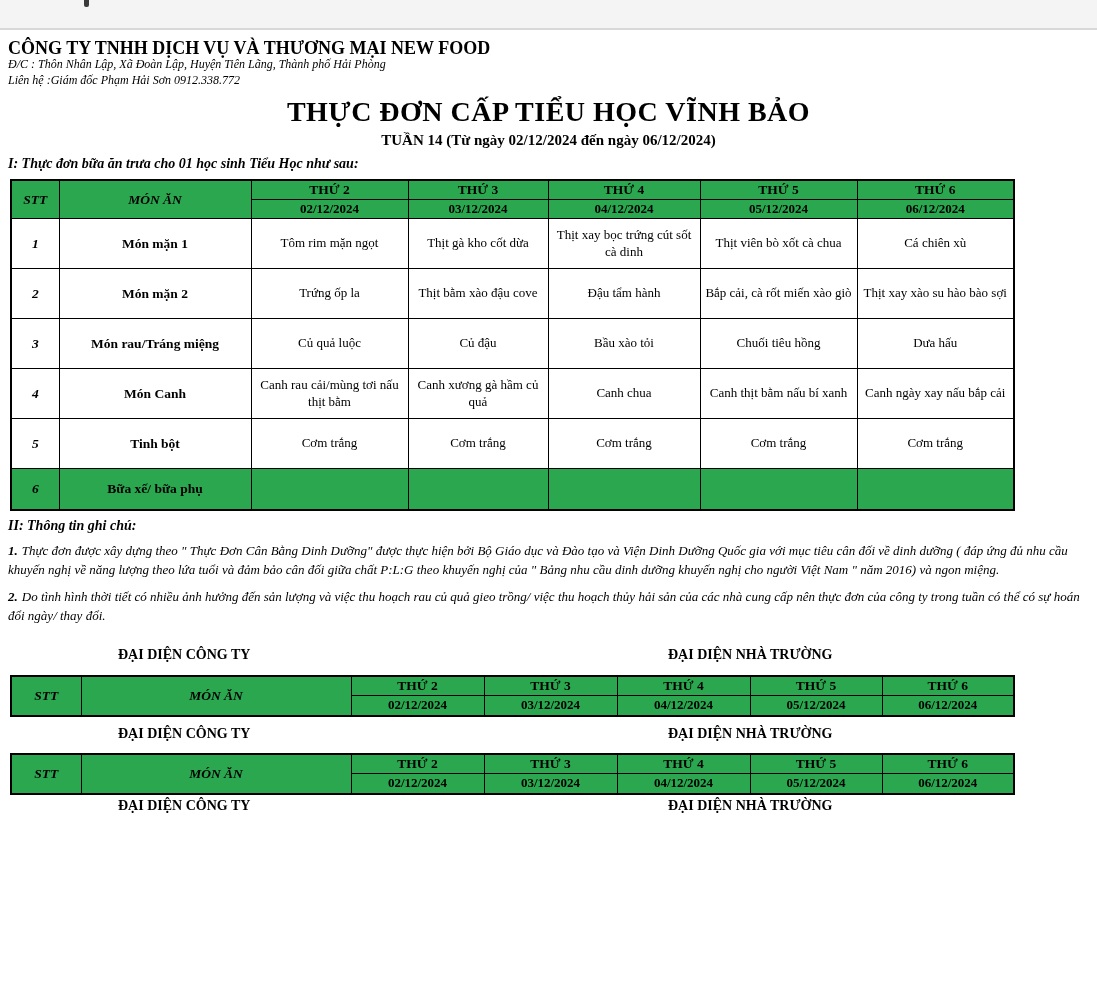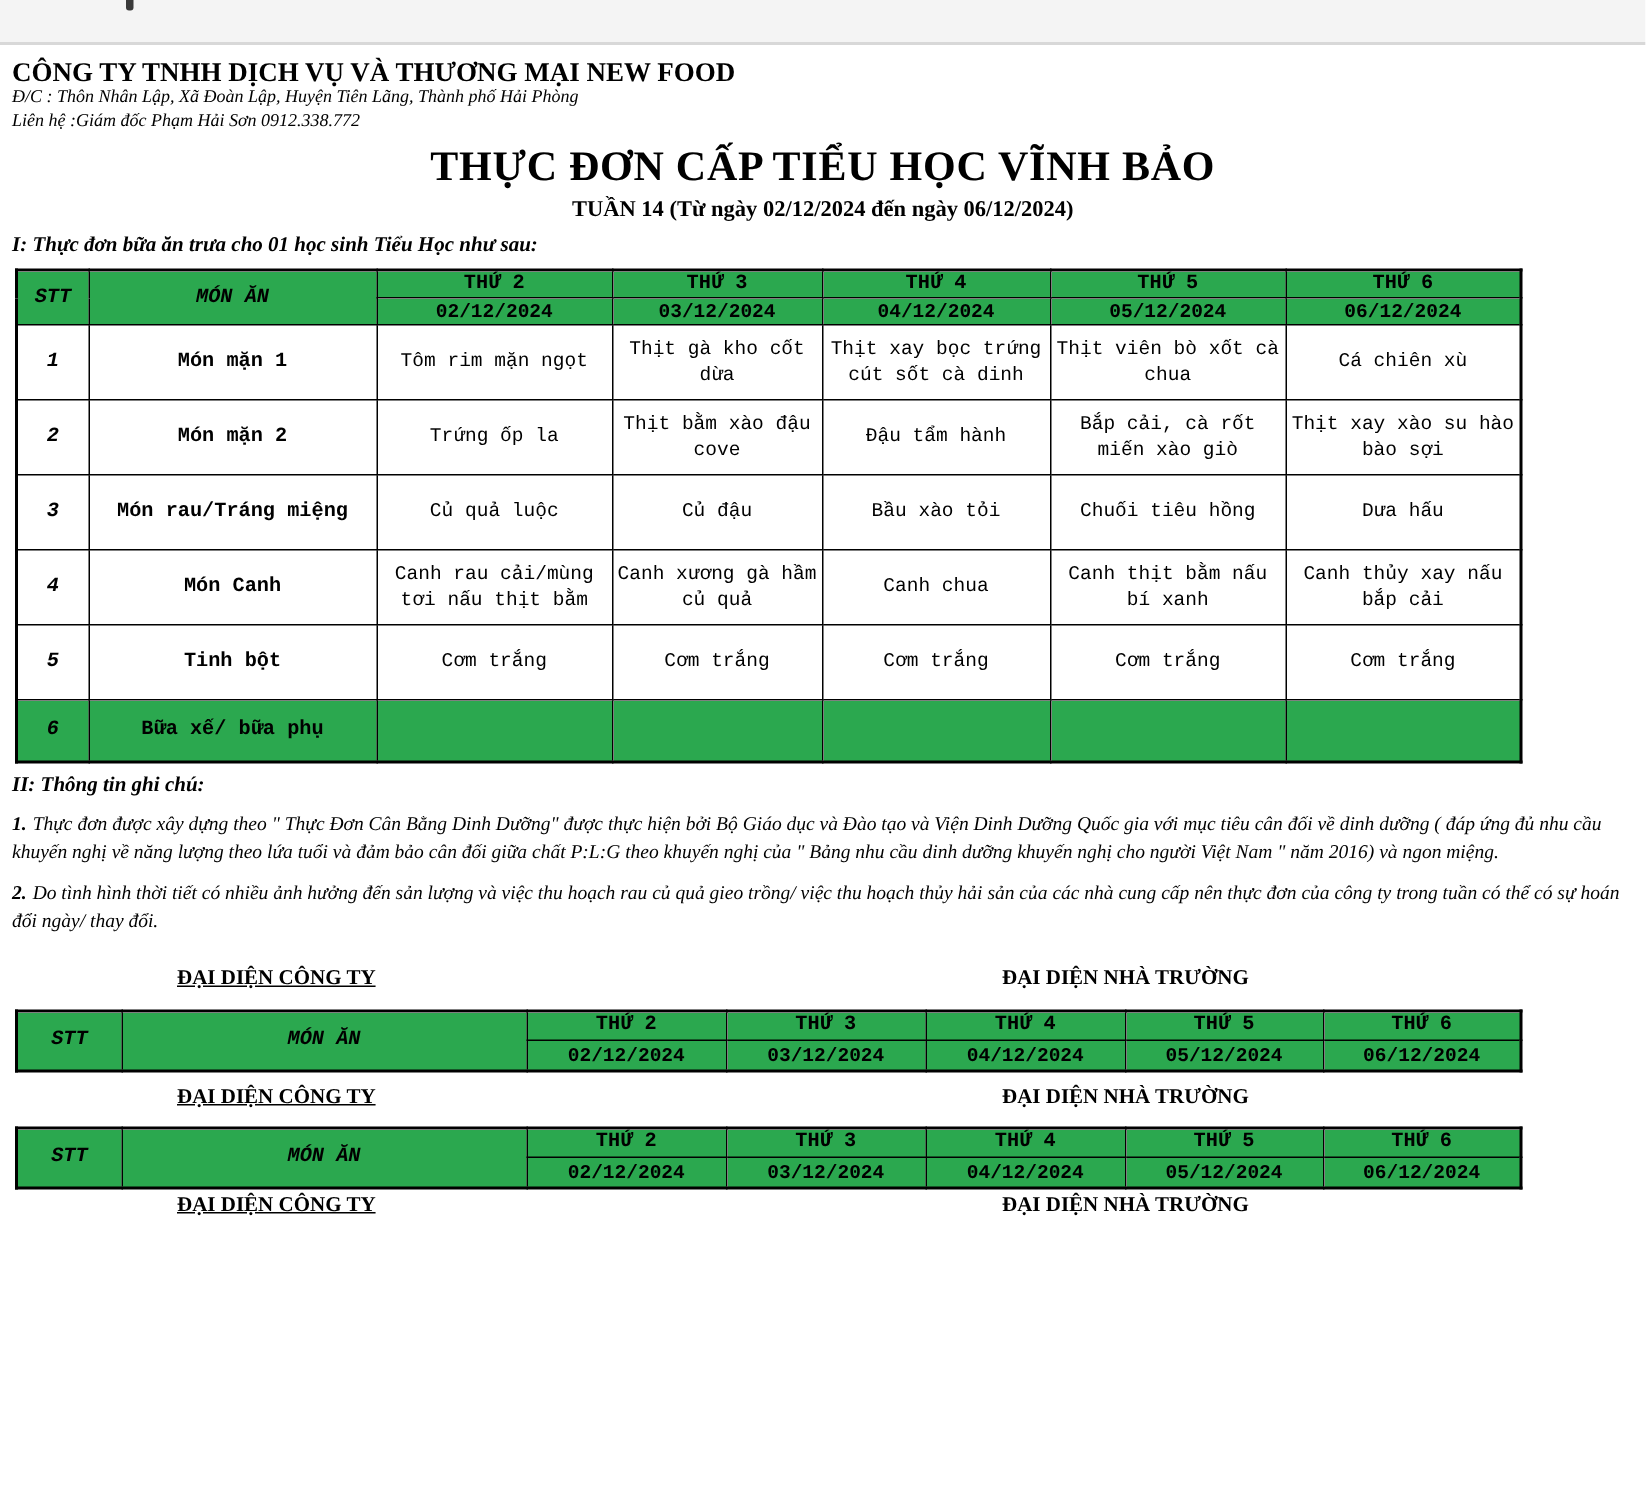--- a/index.html
+++ b/index.html
@@ -37,21 +37,20 @@
   .sec-heading { font-weight: bold; font-style: italic; font-size: 14px; line-height: 18px; margin-top: 4px; }
   .sec-heading.s1 { margin-bottom: 6px; }
   .sec-heading.s2 { margin-top: 6px; font-style: italic; }
 
   table.menu-table {
     border-collapse: collapse;
     table-layout: fixed;
     margin-left: 2px;
     border: 2px solid #000;
     font-size: 13px;
-    font-family: Liberation Mono, monospace;
   }
   table.menu-table th, table.menu-table td {
     border: 1px solid #000;
     text-align: center;
     vertical-align: middle;
     padding: 1px 2px;
     overflow: hidden;
   }
   .green-cell { background: var(--green); }
   th.corner-hdr { font-weight: bold; font-style: italic; font-size: 14.5px; }
@@ -61,21 +60,21 @@
   td.stt { font-weight: bold; font-style: italic; font-size: 13.5px; }
   td.cat { font-weight: bold; font-size: 13.5px; }
   td.dish { font-size: 13px; line-height: 1.3; }
   tr.green-row td { background: var(--green); height: 41px; }
 
   .note { margin: 8px 0 0 0; font-style: italic; font-size: 13px; line-height: 19px; width: 1082px; }
   .note .note-num { font-weight: bold; margin-right: 4px; }
   .note.first { margin-top: 6px; }
 
   .sig-row { position: relative; height: 18px; font-weight: bold; font-size: 14px; }
-  .sig-row .sig-company { position: absolute; left: 110px; text-decoration: underline; }
+  .sig-row .sig-company { position: absolute; left: 110px; }
   .sig-row .sig-school { position: absolute; left: 660px; }
   .sig-row.r1 { margin-top: 22px; }
   .sig-row.r2 { margin-top: 9px; }
   .sig-row.r3 { margin-top: 3px; }
 
   table.small-table { margin-top: 10px; }
   table.small-table tr.day-row th { height: 20px; }
   table.small-table tr.date-row th { height: 20px; }
   table.small-table.t2 { margin-top: 9px; }
 </style>
@@ -153,21 +152,21 @@
         <td class="dish">Chuối tiêu hồng</td>
         <td class="dish">Dưa hấu</td>
       </tr>
       <tr>
         <td class="stt">4</td>
         <td class="cat">Món Canh</td>
         <td class="dish">Canh rau cải/mùng tơi nấu thịt bằm</td>
         <td class="dish">Canh xương gà hầm củ quả</td>
         <td class="dish">Canh chua</td>
         <td class="dish">Canh thịt bằm nấu bí xanh</td>
-        <td class="dish">Canh thủy xay nấu bắp cải</td>
+        <td class="dish">Canh ngày xay nấu bắp cải</td>
       </tr>
       <tr>
         <td class="stt">5</td>
         <td class="cat">Tinh bột</td>
         <td class="dish">Cơm trắng</td>
         <td class="dish">Cơm trắng</td>
         <td class="dish">Cơm trắng</td>
         <td class="dish">Cơm trắng</td>
         <td class="dish">Cơm trắng</td>
       </tr>

